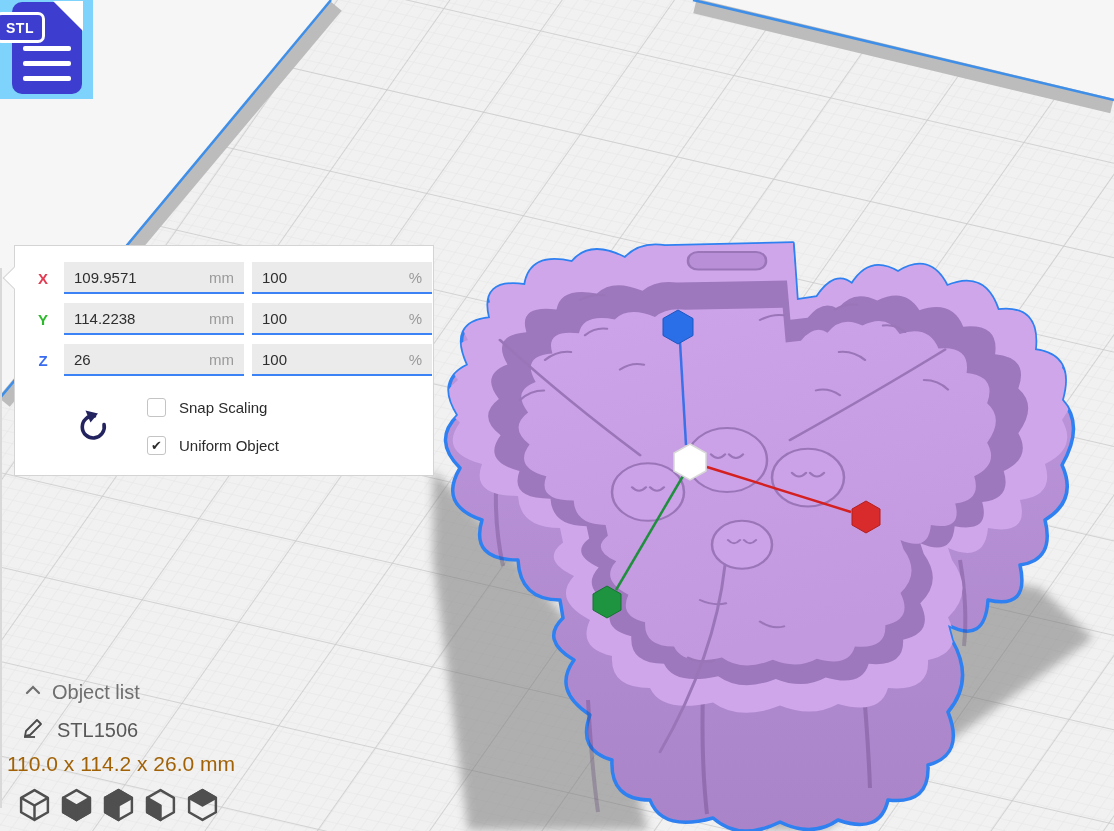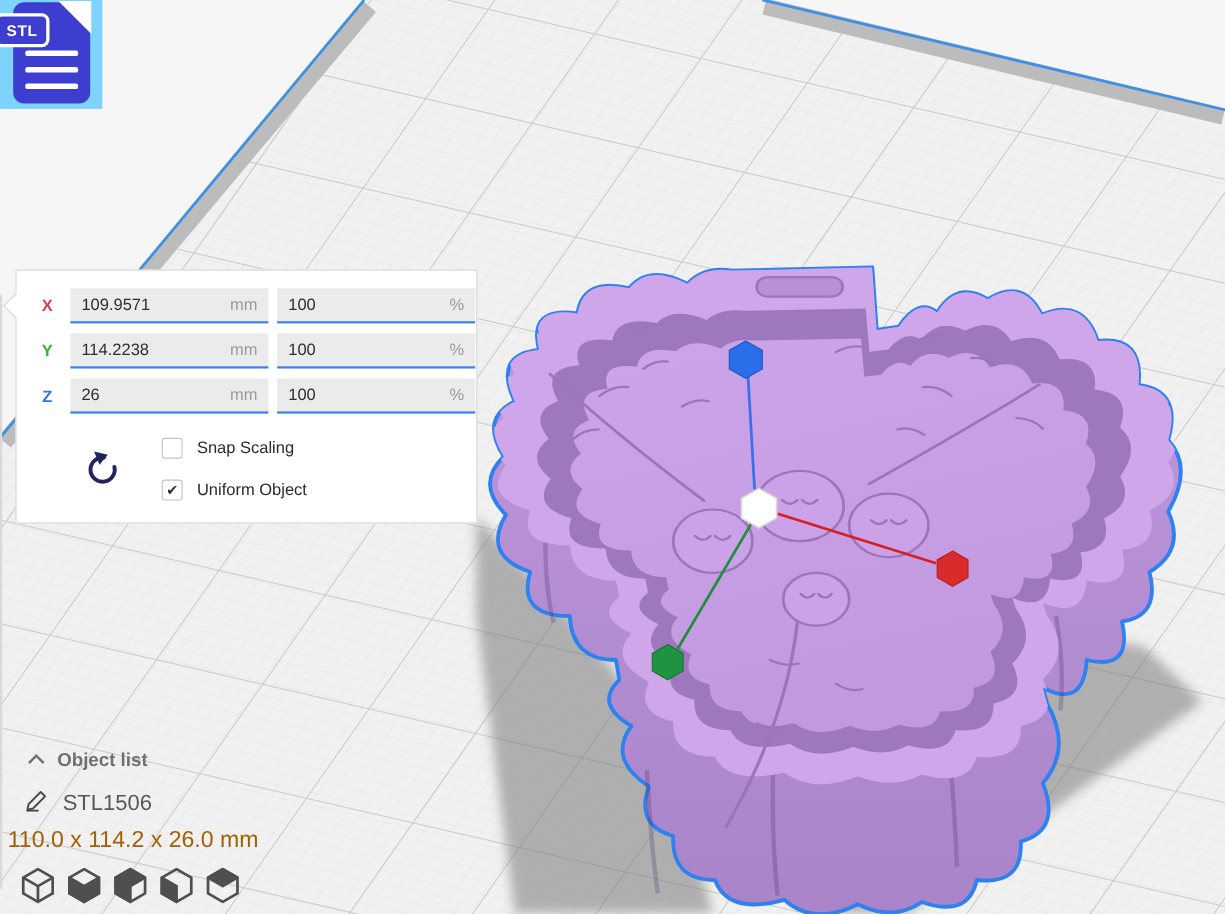--- a/index.html
+++ b/index.html
@@ -44,21 +44,21 @@
   .check-row{position:absolute;left:132px;display:flex;align-items:center;cursor:default;}
   .checkbox{width:19px;height:19px;background:#ffffff;border:1px solid #c4c4c4;border-radius:3px;
     box-sizing:border-box;display:flex;align-items:center;justify-content:center;
     font-size:13px;color:#2b2b2b;}
   .checkbox.checked::after{content:"\2714";}
   .check-label{margin-left:13px;font-size:15px;color:#2b2b2b;}
   .reset-btn{position:absolute;left:57px;top:163px;width:36px;height:36px;background:transparent;
     border:none;padding:0;cursor:pointer;}
 
   
-  .objlist-header{position:absolute;left:52px;top:681px;font-size:17px;color:#6f6f6f;font-weight:bold;}
+  .objlist-header{position:absolute;left:52px;top:681px;font-size:20px;color:#6f6f6f;}
   .objlist-caret{position:absolute;left:24px;top:684px;}
   .objlist-pencil{position:absolute;left:21px;top:717px;}
   .objlist-item{position:absolute;left:57px;top:719px;font-size:20px;color:#585858;}
   .objlist-dims{position:absolute;left:7px;top:752px;font-size:21px;color:#a16207;}
 
   
   .view-toolbar{position:absolute;left:18px;top:787px;display:flex;gap:9px;}
   .view-btn{width:33px;height:35px;background:transparent;border:none;padding:0;cursor:pointer;}
 </style>
 </head>

